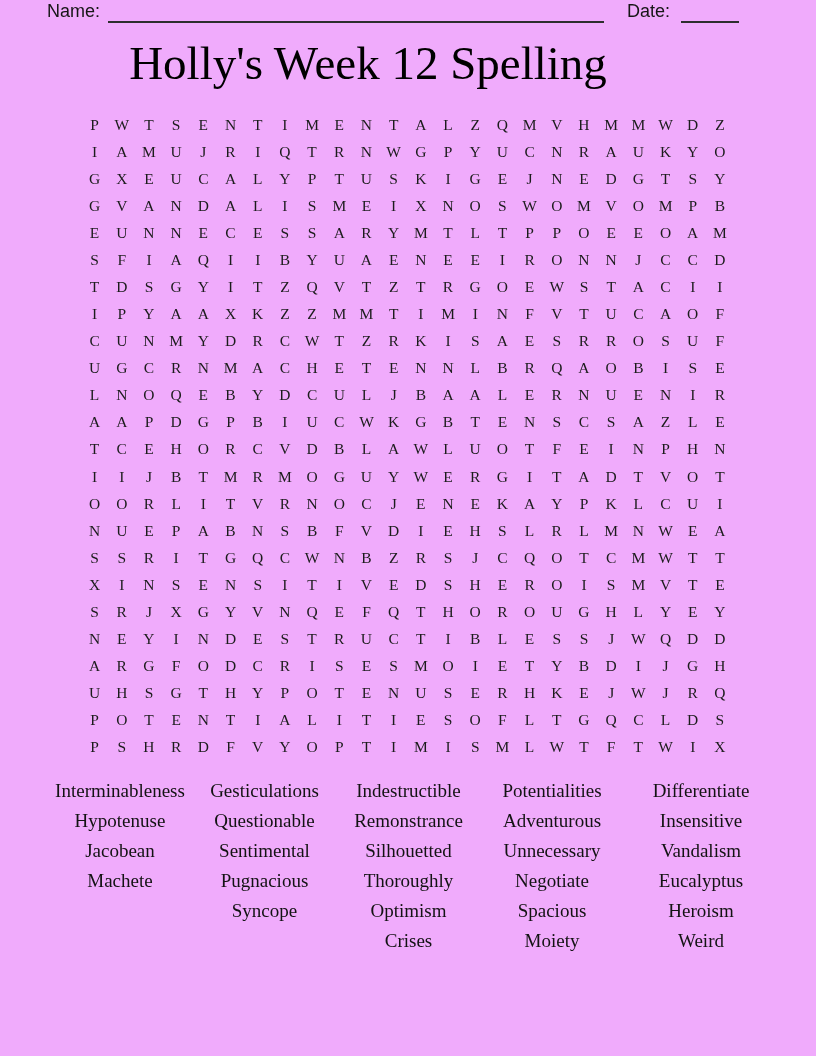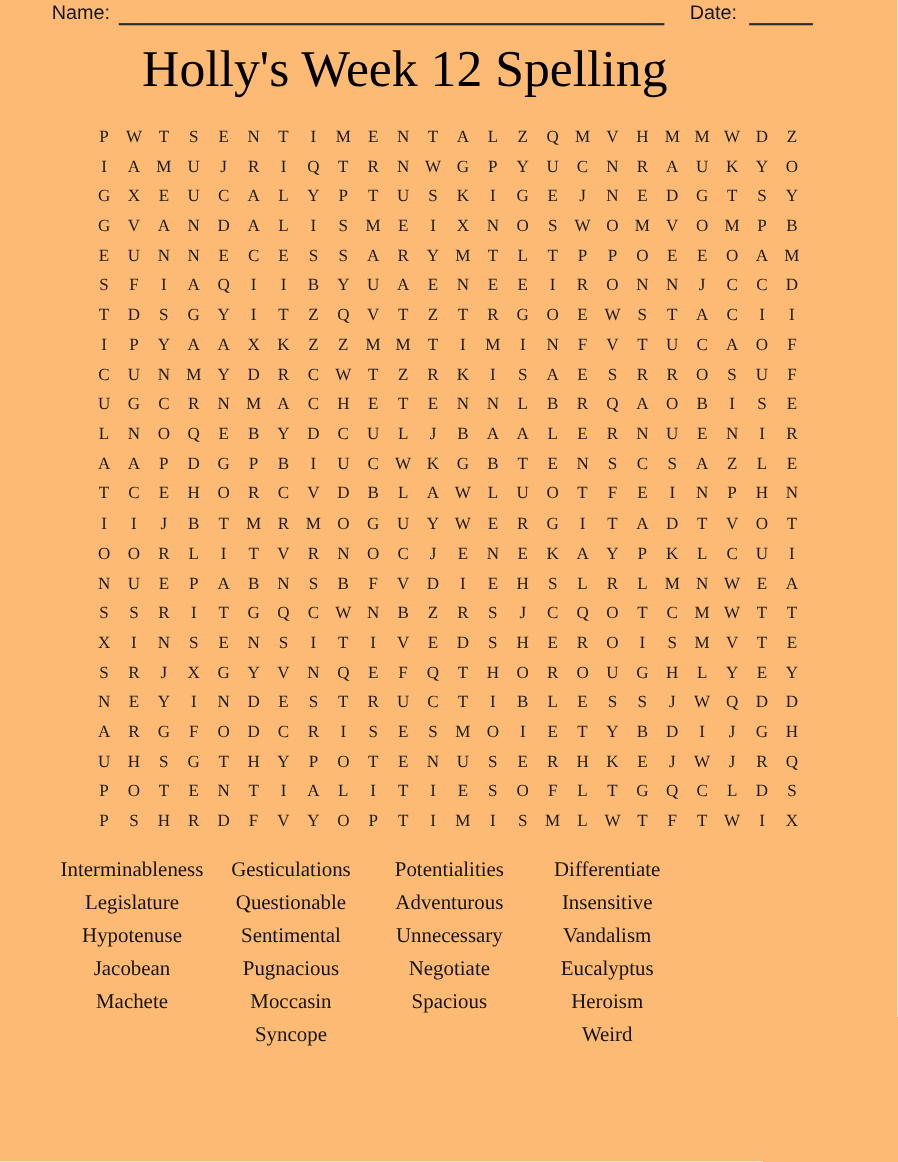--- a/index.html
+++ b/index.html
@@ -4,21 +4,21 @@
 <style>
   html, body {
     margin: 0;
     padding: 0;
     background: #ffffff;
   }
   .page {
     position: relative;
     width: 816px;
     height: 1056px;
-    background: #fdba74;
+    background: #f0abfc;
     overflow: hidden;
     font-family: "Liberation Sans", sans-serif;
     color: #111111;
   }
   .hdr-label {
     position: absolute;
     top: 1px;
     font-size: 18px;
     line-height: 20px;
     color: #161616;
@@ -668,39 +668,46 @@
       <span class="cell">F</span>
       <span class="cell">T</span>
       <span class="cell">W</span>
       <span class="cell">I</span>
       <span class="cell">X</span>
     </div>
 
   <div class="words" id="word-list">
       <div class="word-col">
         <div class="word">Interminableness</div>
-        <div class="word">Legislature</div>
         <div class="word">Hypotenuse</div>
         <div class="word">Jacobean</div>
         <div class="word">Machete</div>
       </div>
       <div class="word-col">
         <div class="word">Gesticulations</div>
         <div class="word">Questionable</div>
         <div class="word">Sentimental</div>
         <div class="word">Pugnacious</div>
-        <div class="word">Moccasin</div>
         <div class="word">Syncope</div>
+      </div>
+      <div class="word-col">
+        <div class="word">Indestructible</div>
+        <div class="word">Remonstrance</div>
+        <div class="word">Silhouetted</div>
+        <div class="word">Thoroughly</div>
+        <div class="word">Optimism</div>
+        <div class="word">Crises</div>
       </div>
       <div class="word-col">
         <div class="word">Potentialities</div>
         <div class="word">Adventurous</div>
         <div class="word">Unnecessary</div>
         <div class="word">Negotiate</div>
         <div class="word">Spacious</div>
+        <div class="word">Moiety</div>
       </div>
       <div class="word-col">
         <div class="word">Differentiate</div>
         <div class="word">Insensitive</div>
         <div class="word">Vandalism</div>
         <div class="word">Eucalyptus</div>
         <div class="word">Heroism</div>
         <div class="word">Weird</div>
       </div>
     </div>

